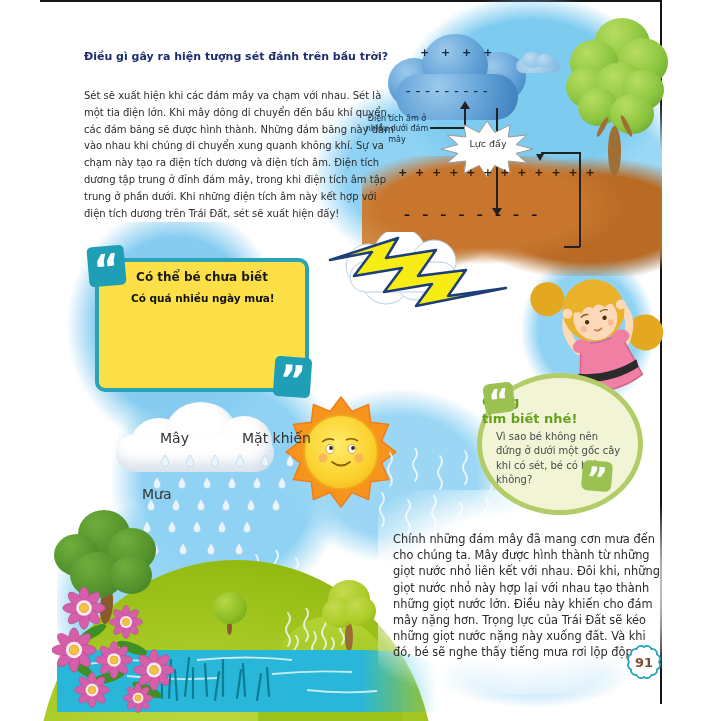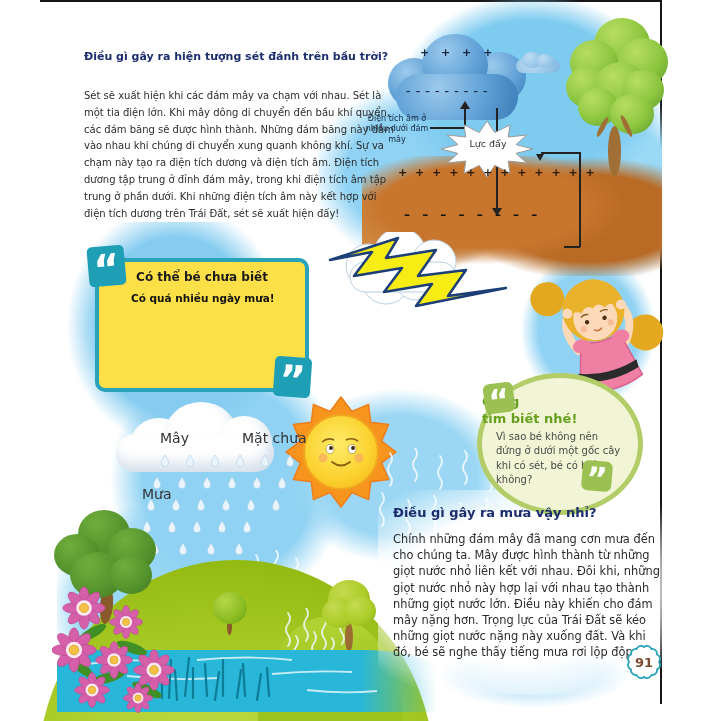--- a/index.html
+++ b/index.html
@@ -266,21 +266,21 @@
     <path d="M50,66 q9,7 18,0" stroke="#8a5f12" stroke-width="1.8" fill="none" stroke-linecap="round"></path>
   </svg>
 
   <div class="abs wcloud">
     <i class="abs wc1"></i>
       <i class="abs wc2"></i>
       <i class="abs wc3"></i>
       <i class="abs wc4"></i>
   </div>
   <div class="abs slabel lbl-may">Mây</div>
-  <div class="abs slabel lbl-mattroi">Mặt chưa</div>
+  <div class="abs slabel lbl-mattroi">Mặt khiến</div>
   <div class="abs slabel lbl-mua">Mưa</div>
 
   <svg class="abs" style="left:135px;top:450px;" width="200" height="115" viewBox="0 0 200 115">
     <defs>
         <g id="drop">
           <path d="M0,-5 C2.2,-1.5 3.6,0.8 3.6,3 a3.6,3.6 0 1,1 -7.2,0 C-3.6,0.8 -2.2,-1.5 0,-5Z" fill="#e9f4fb" stroke="#a8cfe8" stroke-width="0.6"></path>
         </g>
       </defs>
     <use href="#drop" x="30" y="10"></use>
       <use href="#drop" x="55" y="10"></use>
@@ -458,21 +458,20 @@
   <div class="abs bubble">
     <div class="bub-title">
       <div>Cùng</div>
       <div>tìm biết nhé!</div>
     </div>
     <div class="bub-body">Vì sao bé không nên đứng ở dưới một gốc cây khi có sét, bé có biết không?</div>
   </div>
   <div class="abs quote q-green qg-open">“</div>
   <div class="abs quote q-green qg-close">”</div>
 
-  <div class="abs h2a">Điều gì gây ra mưa vậy nhỉ?</div>
   <div class="abs body2">Chính những đám mây đã mang cơn mưa đến cho chúng ta. Mây được hình thành từ những giọt nước nhỏ liên kết với nhau. Đôi khi, những giọt nước nhỏ này hợp lại với nhau tạo thành những giọt nước lớn. Điều này khiến cho đám mây nặng hơn. Trọng lực của Trái Đất sẽ kéo những giọt nước nặng này xuống đất. Và khi đó, bé sẽ nghe thấy tiếng mưa rơi lộp độp.</div>
 
   <svg class="abs badge" viewBox="0 0 40 40">
     <path d="M35,20 A4.8,4.8 0 0,1 32.99,27.5 A4.8,4.8 0 0,1 27.5,32.99 A4.8,4.8 0 0,1 20,35 A4.8,4.8 0 0,1 12.5,32.99 A4.8,4.8 0 0,1 7.01,27.5 A4.8,4.8 0 0,1 5,20 A4.8,4.8 0 0,1 7.01,12.5 A4.8,4.8 0 0,1 12.5,7.01 A4.8,4.8 0 0,1 20,5 A4.8,4.8 0 0,1 27.5,7.01 A4.8,4.8 0 0,1 32.99,12.5 A4.8,4.8 0 0,1 35,20 Z" fill="#ffffff" stroke="#2aa3b8" stroke-width="1.8"></path>
     <text x="20" y="25" text-anchor="middle" font-size="13" font-weight="bold" fill="#7d4b2f" font-family="DejaVu Sans, sans-serif">91</text>
   </svg>
 
 </div>
 
 </body></html>

